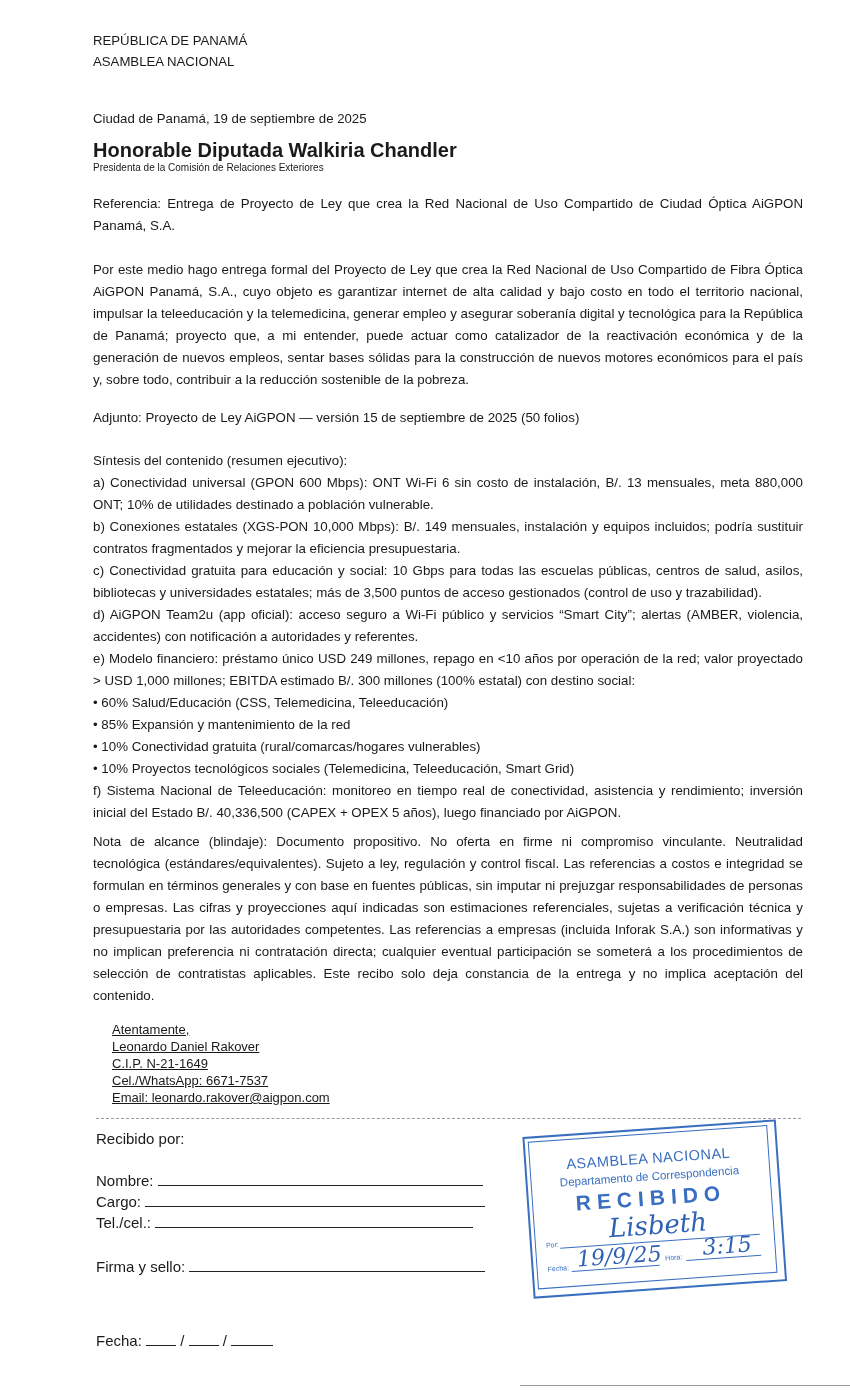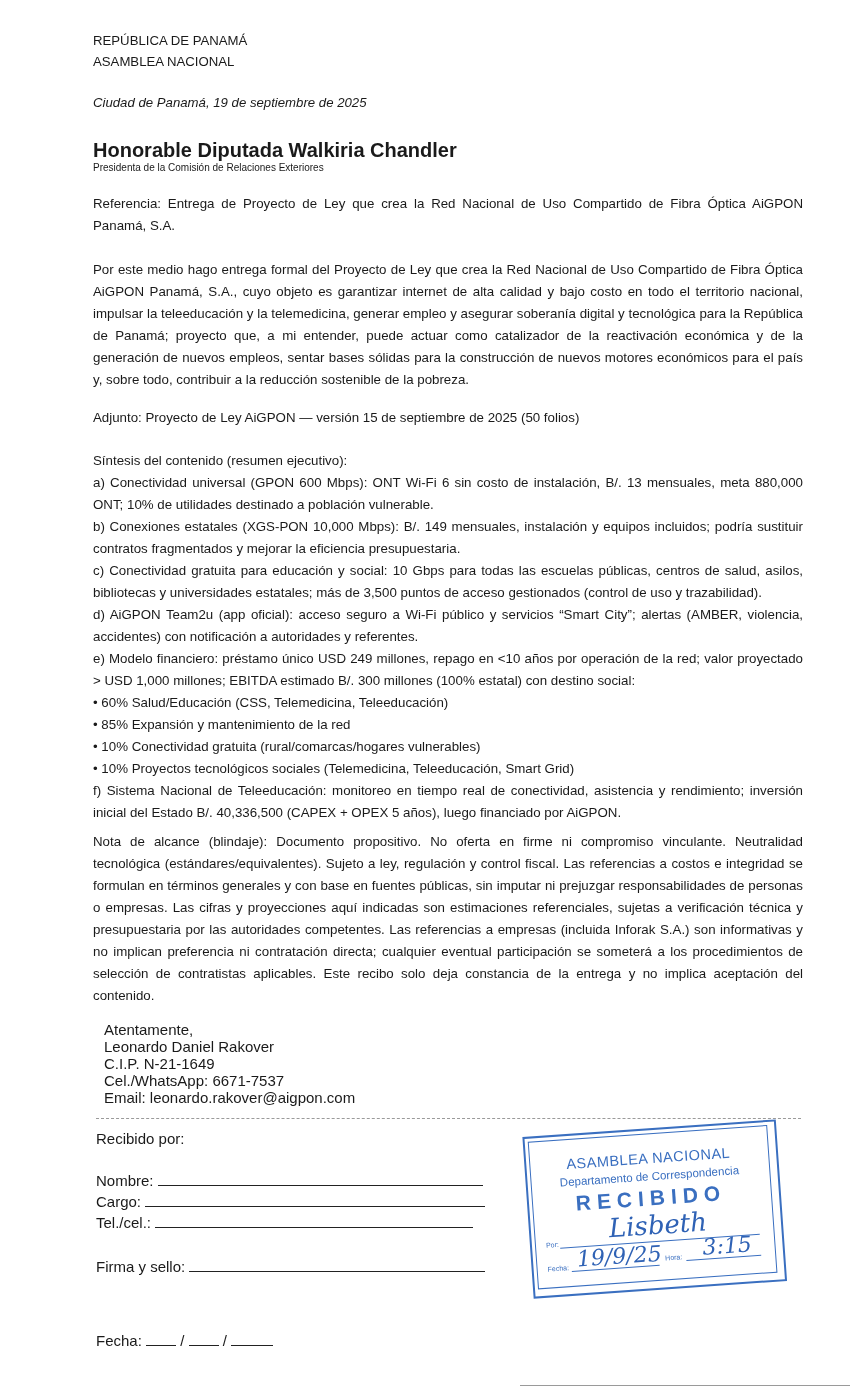--- a/index.html
+++ b/index.html
@@ -5,21 +5,21 @@
     html, body { margin: 0; padding: 0; background: #ffffff; }
     body { width: 850px; height: 1392px; position: relative; overflow: hidden;
       font-family: "Liberation Sans", "DejaVu Sans", sans-serif; color: #1a1a1a; }
     .page { position: absolute; left: 0; top: 0; width: 850px; height: 1392px; }
     .abs { position: absolute; }
     .hdr { left: 93px; font-size: 13.2px; line-height: 21px; }
     .t13 { font-size: 13.3px; line-height: 22px; }
     .just { text-align: justify; text-align-last: left; }
     .title-bold { font-weight: bold; font-size: 20px; }
     .title-sub { font-size: 10px; }
-    .sig { left: 104px; font-size: 15px; line-height: 17.3px; }
+    .sig { left: 112px; font-size: 13px; line-height: 17.3px; text-decoration: underline; }
     .form { font-size: 15px; }
     .uline { display: inline-block; border-bottom: 1px solid #222; height: 13px; vertical-align: baseline; }
     .sep-dash { left: 96px; top: 1118px; width: 705px; border-top: 1px dashed #9a9a9a; height: 0; }
     .bottom-line { left: 520px; top: 1385px; width: 330px; border-top: 1px solid #9a9a9a; height: 0; }
     .stamp-wrap { left: 528px; top: 1128px; width: 255px; height: 170px; transform: rotate(-4deg); transform-origin: center; }
     .stamp-outer { position: absolute; left: 0; top: 0; width: 250px; height: 158px;
       border: 2px solid #3a6fc0; }
     .stamp-inner { position: absolute; left: 5px; top: 5px; width: 238px; height: 146px;
       border: 1.5px solid #3a6fc0; }
     .stamp-text { position: absolute; width: 238px; text-align: center; color: #3a6fc0; font-family: "Liberation Sans", sans-serif; }
@@ -32,26 +32,26 @@
     ul.bullets { margin: 0; padding: 0; list-style: none; }
     ul.bullets li::before { content: "\2022\00a0"; }
   </style>
 </head>
 <body>
 
 <div class="page">
 
   <div class="abs hdr" style="top:30px;">REPÚBLICA DE PANAMÁ</div>
   <div class="abs hdr" style="top:51px;">ASAMBLEA NACIONAL</div>
-  <div class="abs hdr" style="top:92px;font-style:italic;">Ciudad de Panamá, 19 de septiembre de 2025</div>
+  <div class="abs hdr" style="top:108px;">Ciudad de Panamá, 19 de septiembre de 2025</div>
 
   <div class="abs title-bold" style="left:93px; top:139px;">Honorable Diputada Walkiria Chandler</div>
   <div class="abs title-sub" style="left:93px; top:162px;">Presidenta de la Comisión de Relaciones Exteriores</div>
 
-  <div class="abs t13 just" style="left:93px; top:193px; width:710px;">Referencia: Entrega de Proyecto de Ley que crea la Red Nacional de Uso Compartido de Fibra Óptica AiGPON Panamá, S.A.</div>
+  <div class="abs t13 just" style="left:93px; top:193px; width:710px;">Referencia: Entrega de Proyecto de Ley que crea la Red Nacional de Uso Compartido de Ciudad Óptica AiGPON Panamá, S.A.</div>
 
   <div class="abs t13 just" style="left:93px; top:259px; width:710px;">Por este medio hago entrega formal del Proyecto de Ley que crea la Red Nacional de Uso Compartido de Fibra Óptica AiGPON Panamá, S.A., cuyo objeto es garantizar internet de alta calidad y bajo costo en todo el territorio nacional, impulsar la teleeducación y la telemedicina, generar empleo y asegurar soberanía digital y tecnológica para la República de Panamá; proyecto que, a mi entender, puede actuar como catalizador de la reactivación económica y de la generación de nuevos empleos, sentar bases sólidas para la construcción de nuevos motores económicos para el país y, sobre todo, contribuir a la reducción sostenible de la pobreza.</div>
 
   <div class="abs t13" style="left:93px; top:407px;">Adjunto: Proyecto de Ley AiGPON — versión 15 de septiembre de 2025 (50 folios)</div>
 
   <div class="abs t13" style="left:93px; top:450px; width:710px;">
     <div>Síntesis del contenido (resumen ejecutivo):</div>
     <div class="just">a) Conectividad universal (GPON 600 Mbps): ONT Wi-Fi 6 sin costo de instalación, B/. 13 mensuales, meta 880,000 ONT; 10% de utilidades destinado a población vulnerable.</div>
     <div class="just">b) Conexiones estatales (XGS-PON 10,000 Mbps): B/. 149 mensuales, instalación y equipos incluidos; podría sustituir contratos fragmentados y mejorar la eficiencia presupuestaria.</div>
     <div class="just">c) Conectividad gratuita para educación y social: 10 Gbps para todas las escuelas públicas, centros de salud, asilos, bibliotecas y universidades estatales; más de 3,500 puntos de acceso gestionados (control de uso y trazabilidad).</div>

